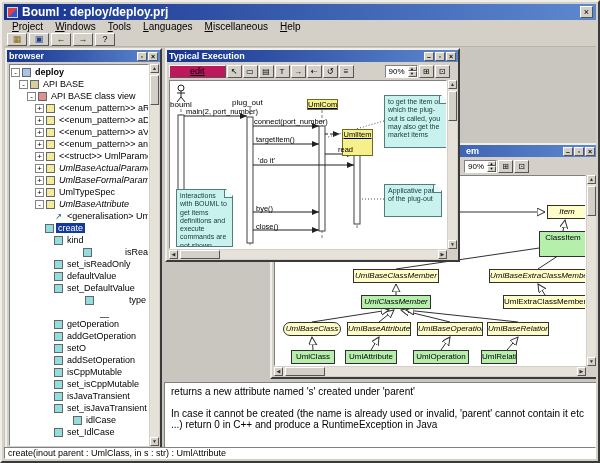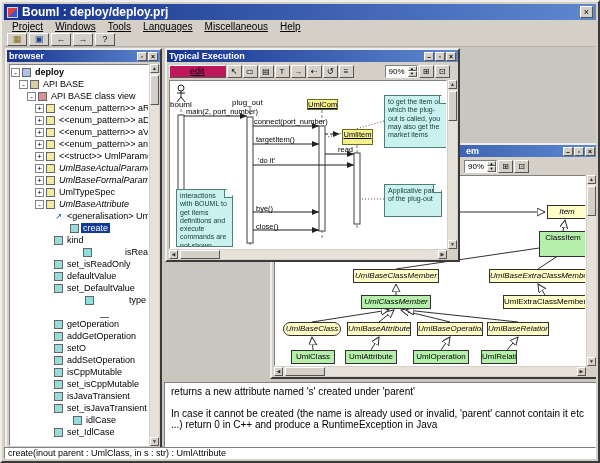--- a/index.html
+++ b/index.html
@@ -11,21 +11,21 @@
   
   .titlebar { position:absolute; left:2px; top:2px; right:2px; height:16px;
     background:linear-gradient(90deg,#16338e,#5d88cf); display:flex; align-items:center; padding:0 3px; }
   .app-icon { width:11px; height:11px; flex:none; margin-right:4px;
     background:linear-gradient(135deg,#e04040 0 50%,#3a55d0 50% 100%); border:1px solid #c8d4f0; }
   .title-text { color:#fff; font-weight:bold; font-size:12px; white-space:nowrap; }
   .tb-close { margin-left:auto; width:13px; height:12px; background:#d4d0c8; border:1px solid; border-color:#fff #555 #555 #fff;
     font-size:9px; line-height:10px; text-align:center; }
 
   .menubar { position:absolute; left:2px; top:18px; right:2px; height:13px; display:flex; align-items:center; padding-left:2px; }
-  .menu-item { padding:0 6px; font-size:10px; white-space:nowrap;text-decoration:underline; }
+  .menu-item { padding:0 6px; font-size:10px; white-space:nowrap; }
 
   .toolbar { position:absolute; left:2px; top:31px; right:2px; height:14px; display:flex; align-items:center; gap:2px; padding-left:3px; border-bottom:1px solid #b8b4ac; }
   .tbtn { display:inline-block; width:20px; height:13px; background:#d4d0c8; border:1px solid; border-color:#fff #555 #555 #fff;
     font-size:9px; line-height:11px; text-align:center; }
 
   .workspace { position:absolute; left:2px; top:45px; right:2px; bottom:14px; background:#c9c5bf; overflow:hidden; }
 
   
   .win { position:absolute; background:#d4d0c8; border:2px solid; border-color:#f0eee8 #3a3a3a #3a3a3a #f0eee8; }
   .win-title { position:absolute; left:0; top:0; right:0; height:12px; background:linear-gradient(90deg,#16338e,#5d88cf);
@@ -284,21 +284,21 @@
               <line x1="83" y1="84" x2="184" y2="84" class="msg" marker-end="url(#mArr)"></line>
               <line x1="83" y1="131" x2="149" y2="131" class="msg" marker-end="url(#mArr)"></line>
               <line x1="83" y1="149" x2="149" y2="149" class="msg" marker-end="url(#mArr)"></line>
               <line x1="214" y1="40" x2="158" y2="56" class="anch"></line>
               <line x1="214" y1="118" x2="190" y2="118" class="anch"></line>
             </g>
         </svg>
       <div class="pname" style="left: 0px; top: 19px;">bouml</div>
           <div class="pname" style="left: 62px; top: 17px;">plug_out</div>
           <div class="obox" style="left: 137px; top: 18px; width: 31px; height: 11px;">UmlCom</div>
-          <div class="obox" style="left: 172px; top: 48px; width: 31px; height: 16px;">UmlItem</div>
+          <div class="obox" style="left: 172px; top: 48px; width: 31px; height: 27px;">UmlItem</div>
           <div class="mlabel" style="left: 16px; top: 26px;">main(2, port_number)</div>
           <div class="mlabel" style="left: 84px; top: 36px;">connect(port_number)</div>
           <div class="mlabel" style="left: 86px; top: 54px;">targetItem()</div>
           <div class="mlabel" style="left: 168px; top: 64px;">read</div>
           <div class="mlabel" style="left: 88px; top: 75px;">'do it'</div>
           <div class="mlabel" style="left: 86px; top: 123px;">bye()</div>
           <div class="mlabel" style="left: 86px; top: 141px;">close()</div>
           <div class="note" style="left: 6px; top: 108px; width: 57px; height: 58px;">interactions with BOUML to get items definitions and execute commands are not shown</div>
           <div class="note" style="left: 214px; top: 14px; width: 64px; height: 53px;">to get the item on which the plug-out is called, you may also get the market items</div>
           <div class="note" style="left: 214px; top: 103px; width: 58px; height: 33px;">Applicative part of the plug-out</div>
@@ -386,21 +386,21 @@
           <div class="trow" style="padding-left: 25px;">
             <span class="expander">-</span>
             <span class="ticon ic-class"></span>
             <span class="tlabel it">UmlBaseAttribute</span>
           </div>
           <div class="trow" style="padding-left: 33px;">
             <span class="expander none"></span>
             <span class="ticon ic-relation">↗</span>
             <span class="tlabel">&lt;generalisation&gt; UmlClass</span>
           </div>
-          <div class="trow" style="padding-left: 49px;">
+          <div class="trow" style="padding-left: 24px;">
             <span class="expander none"></span>
             <span class="ticon ic-operation"></span>
             <span class="tlabel sel">create</span>
           </div>
           <div class="trow" style="padding-left: 33px;">
             <span class="expander none"></span>
             <span class="ticon ic-operation"></span>
             <span class="tlabel">kind</span>
           </div>
           <div class="trow" style="padding-left: 33px; gap: 31px;">

